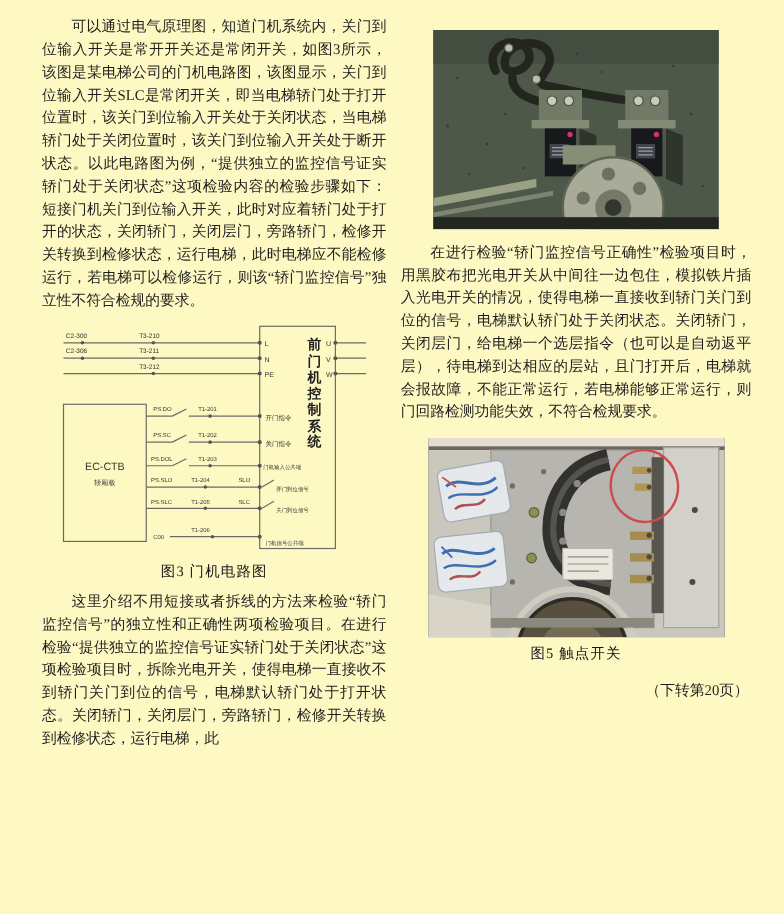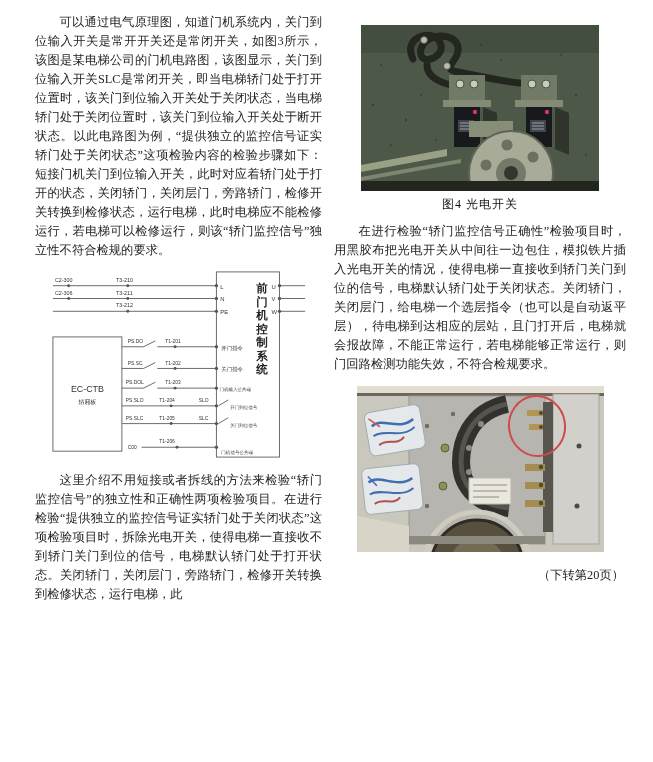--- a/index.html
+++ b/index.html
@@ -1,18 +1,18 @@
 <!DOCTYPE html>
 <html><head>
 <meta charset="utf-8">
 <style>
   html,body{margin:0;padding:0;background:#888;}
   .page{
     position:relative;width:653px;height:762px;margin:0 auto;
-    background:#ffffff;overflow:hidden;
+    background:#fef9c3;overflow:hidden;
     font-family:"Liberation Serif","DejaVu Serif",serif;
     color:#1e1e1e;
     text-decoration:underline;
   }
   .col{position:absolute;top:13px;font-size:12.3px;line-height:19px;}
   .col-left{left:35px;width:287px;}
   .col-right{left:334px;width:292px;}
   .para{margin:0;text-indent:2em;text-align:justify;word-break:break-all;}
   .figure{margin:6px 0 8px 0;text-align:center;}
   .fig-caption{
@@ -137,20 +137,21 @@
           <g stroke="#6a6a6a" stroke-width="1" fill="none">
             <line x1="174" y1="142" x2="184" y2="136"></line>
             <line x1="174" y1="160" x2="184" y2="154"></line>
           </g>
           <text x="186" y="145" font-size="4.6">开门到位信号</text>
           <text x="186" y="163" font-size="4.6">关门到位信号</text>
           <text x="177" y="191" font-size="4.6">门机信号公共端</text>
         </svg>
         <div class="vert-title">前门机控制系统</div>
       </div>
+      <div class="fig-caption">图3 门机电路图</div>
     </div>
 
     <p class="para">这里介绍不用短接或者拆线的方法来检验“轿门监控信号”的独立性和正确性两项检验项目。在进行检验“提供独立的监控信号证实轿门处于关闭状态”这项检验项目时，拆除光电开关，使得电梯一直接收不到轿门关门到位的信号，电梯默认轿门处于打开状态。关闭轿门，关闭层门，旁路轿门，检修开关转换到检修状态，运行电梯，此</p>
   </div>
 
   <div class="col col-right">
 
     <div class="figure">
       <div class="photo photo-fig4">
         <svg width="238" height="166" viewBox="0 0 238 166">
@@ -215,21 +216,20 @@
             <circle r="7" fill="#33362e"></circle>
             <circle cx="-25" cy="-8" r="5.5" fill="#6b7060"></circle>
             <circle cx="-4" cy="-28" r="5.5" fill="#6b7060"></circle>
             <circle cx="22" cy="-16" r="5.5" fill="#6b7060"></circle>
             <circle cx="18" cy="20" r="5.5" fill="#6b7060"></circle>
             <circle cx="-16" cy="22" r="5.5" fill="#6b7060"></circle>
           </g>
           <rect x="0" y="156" width="238" height="10" fill="#23251f"></rect>
         </svg>
       </div>
-      <div class="fig-caption">图4 光电开关</div>
     </div>
 
     <p class="para" style="margin-top:10px;">在进行检验“轿门监控信号正确性”检验项目时，用黑胶布把光电开关从中间往一边包住，模拟铁片插入光电开关的情况，使得电梯一直接收到轿门关门到位的信号，电梯默认轿门处于关闭状态。关闭轿门，关闭层门，给电梯一个选层指令（也可以是自动返平层），待电梯到达相应的层站，且门打开后，电梯就会报故障，不能正常运行，若电梯能够正常运行，则门回路检测功能失效，不符合检规要求。</p>
 
     <div class="figure">
       <div class="photo photo-fig5">
         <svg width="247" height="166" viewBox="0 0 247 166">
           <rect x="0" y="0" width="247" height="166" fill="#cac7bd"></rect>
           <rect x="0" y="0" width="247" height="7" fill="#e3ded1"></rect>
           <rect x="0" y="7" width="247" height="3" fill="#6b675e"></rect>
@@ -294,18 +294,19 @@
           </g>
           <polygon points="0,130 52,140 52,166 0,166" fill="#d8d4c7"></polygon>
           <g>
             <circle cx="120" cy="178" r="52" fill="none" stroke="#cfcbbe" stroke-width="5"></circle>
             <circle cx="120" cy="180" r="46" fill="#57503f" stroke="#2f2b22" stroke-width="3"></circle>
             <circle cx="120" cy="180" r="28" fill="#746b55"></circle>
           </g>
           <rect x="52" y="150" width="136" height="8" fill="#8b887e"></rect>
         </svg>
       </div>
+      <div class="fig-caption">图5 触点开关</div>
     </div>
 
     <p class="para continuation">（下转第20页）</p>
   </div>
 
 </div>
 
 </body></html>

